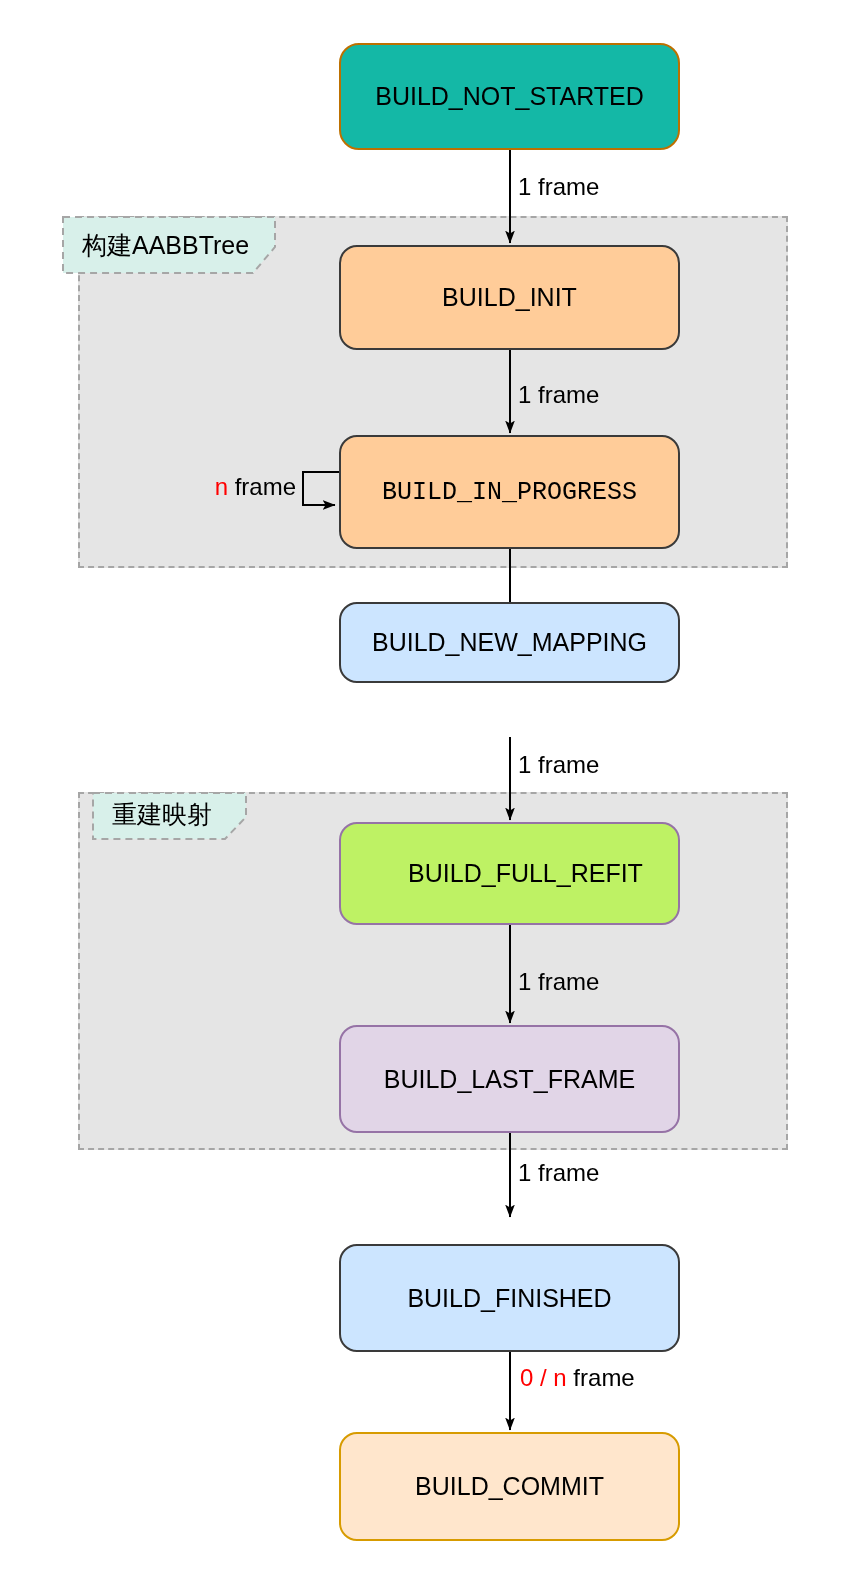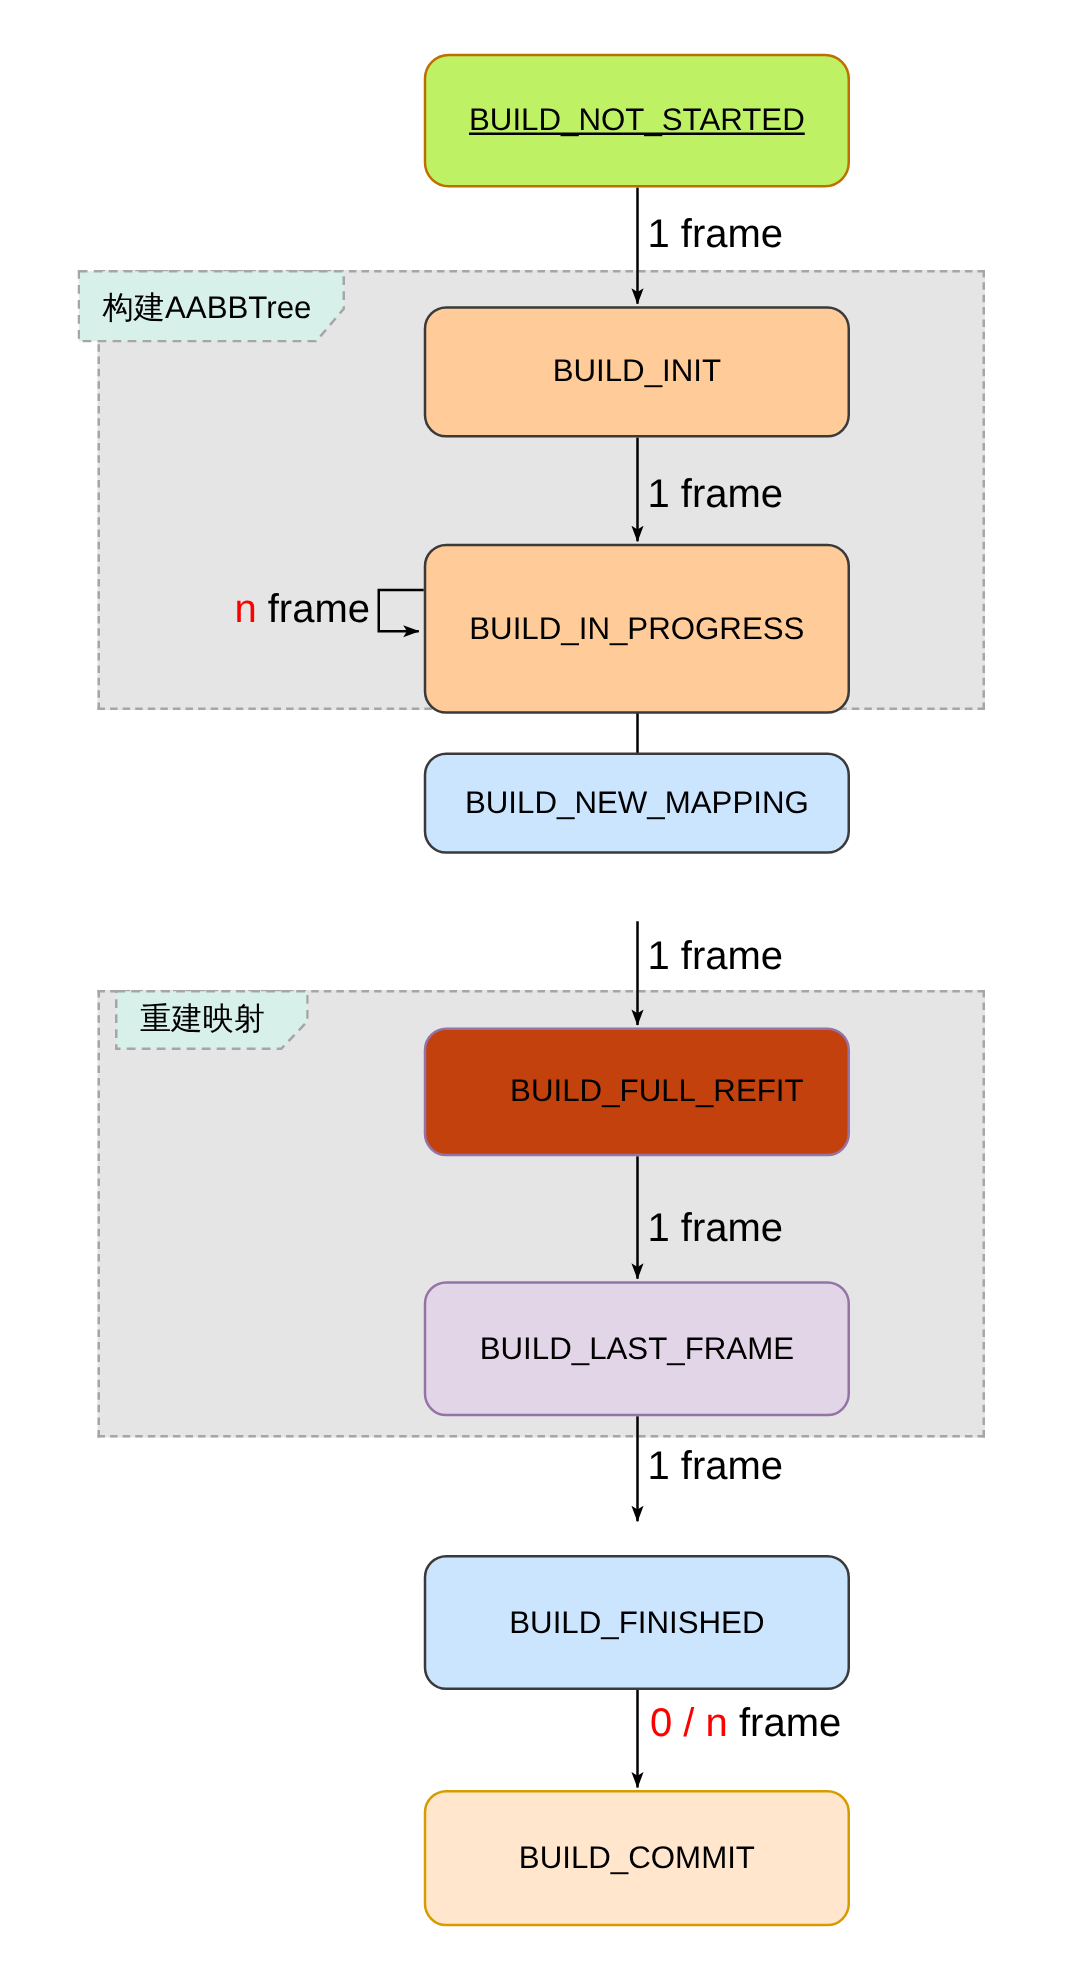--- a/index.html
+++ b/index.html
@@ -67,32 +67,32 @@
     justify-content: center;
     z-index: 4;
   }
   .node .node-label {
     font-size: 25px;
     color: #000000;
     white-space: nowrap;
   }
   #node-0 { top: 43px;   height: 107px; border-radius: 20px; }
   #node-1 { top: 245px;  height: 105px; }
-  #node-2 { top: 435px;  height: 136px; }
+  #node-2 { top: 435px;  height: 114px; font-family: Liberation Mono, monospace; }
   #node-3 { top: 602px;  height: 81px; }
   #node-4 { top: 822px;  height: 103px; }
   #node-5 { top: 1025px; height: 108px; }
   #node-6 { top: 1219px; height: 108px; }
   #node-7 { top: 1432px; height: 109px; }
 
   
   .elabel {
     position: absolute;
     z-index: 5;
-    font-size: 32px;
+    font-size: 24px;
     color: #000000;
     white-space: nowrap;
     transform: translateY(-50%);
   }
   .elabel .red { color: #FF0000; }
   #elabel-0 { left: 518px; top: 187px; }
   #elabel-1 { left: 518px; top: 395px; }
   #elabel-2 { left: 518px; top: 765px; }
   #elabel-3 { left: 518px; top: 982px; }
   #elabel-4 { left: 518px; top: 1173px; }
@@ -129,33 +129,33 @@
     </svg>
     <span class="badge-text">构建AABBTree</span>
   </div>
   <div class="badge" id="badge-2">
     <svg width="155" height="48" viewBox="0 0 155 48">
       <path d="M1,1 H154 V25 L133,47 H1 Z" stroke="#A6A6A6" stroke-width="2" stroke-dasharray="7,5" fill="#D8F0EA"></path>
     </svg>
     <span class="badge-text">重建映射</span>
   </div>
 
-  <div class="node" id="node-0" style="background-color: #bef264; border-color: rgb(189, 112, 0); text-decoration: underline;">
+  <div class="node" id="node-0" style="background-color: #14b8a6; border-color: rgb(189, 112, 0);">
     <span class="node-label">BUILD_NOT_STARTED</span>
   </div>
   <div class="node" id="node-1" style="background-color: rgb(255, 204, 153); border-color: rgb(58, 58, 58);">
     <span class="node-label">BUILD_INIT</span>
   </div>
   <div class="node" id="node-2" style="background-color: rgb(255, 204, 153); border-color: rgb(58, 58, 58);">
     <span class="node-label">BUILD_IN_PROGRESS</span>
   </div>
   <div class="node" id="node-3" style="background-color: rgb(204, 229, 255); border-color: rgb(58, 58, 58);">
     <span class="node-label">BUILD_NEW_MAPPING</span>
   </div>
-  <div class="node" id="node-4" style="background-color: #c2410c; border-color: rgb(150, 115, 166); padding-left: 32px;">
+  <div class="node" id="node-4" style="background-color: #bef264; border-color: rgb(150, 115, 166); padding-left: 32px;">
     <span class="node-label">BUILD_FULL_REFIT</span>
   </div>
   <div class="node" id="node-5" style="background-color: rgb(225, 213, 231); border-color: rgb(150, 115, 166);">
     <span class="node-label">BUILD_LAST_FRAME</span>
   </div>
   <div class="node" id="node-6" style="background-color: rgb(204, 229, 255); border-color: rgb(58, 58, 58); margin-top: 25px;">
     <span class="node-label">BUILD_FINISHED</span>
   </div>
   <div class="node" id="node-7" style="background-color: rgb(255, 230, 204); border-color: rgb(215, 155, 0);">
     <span class="node-label">BUILD_COMMIT</span>

